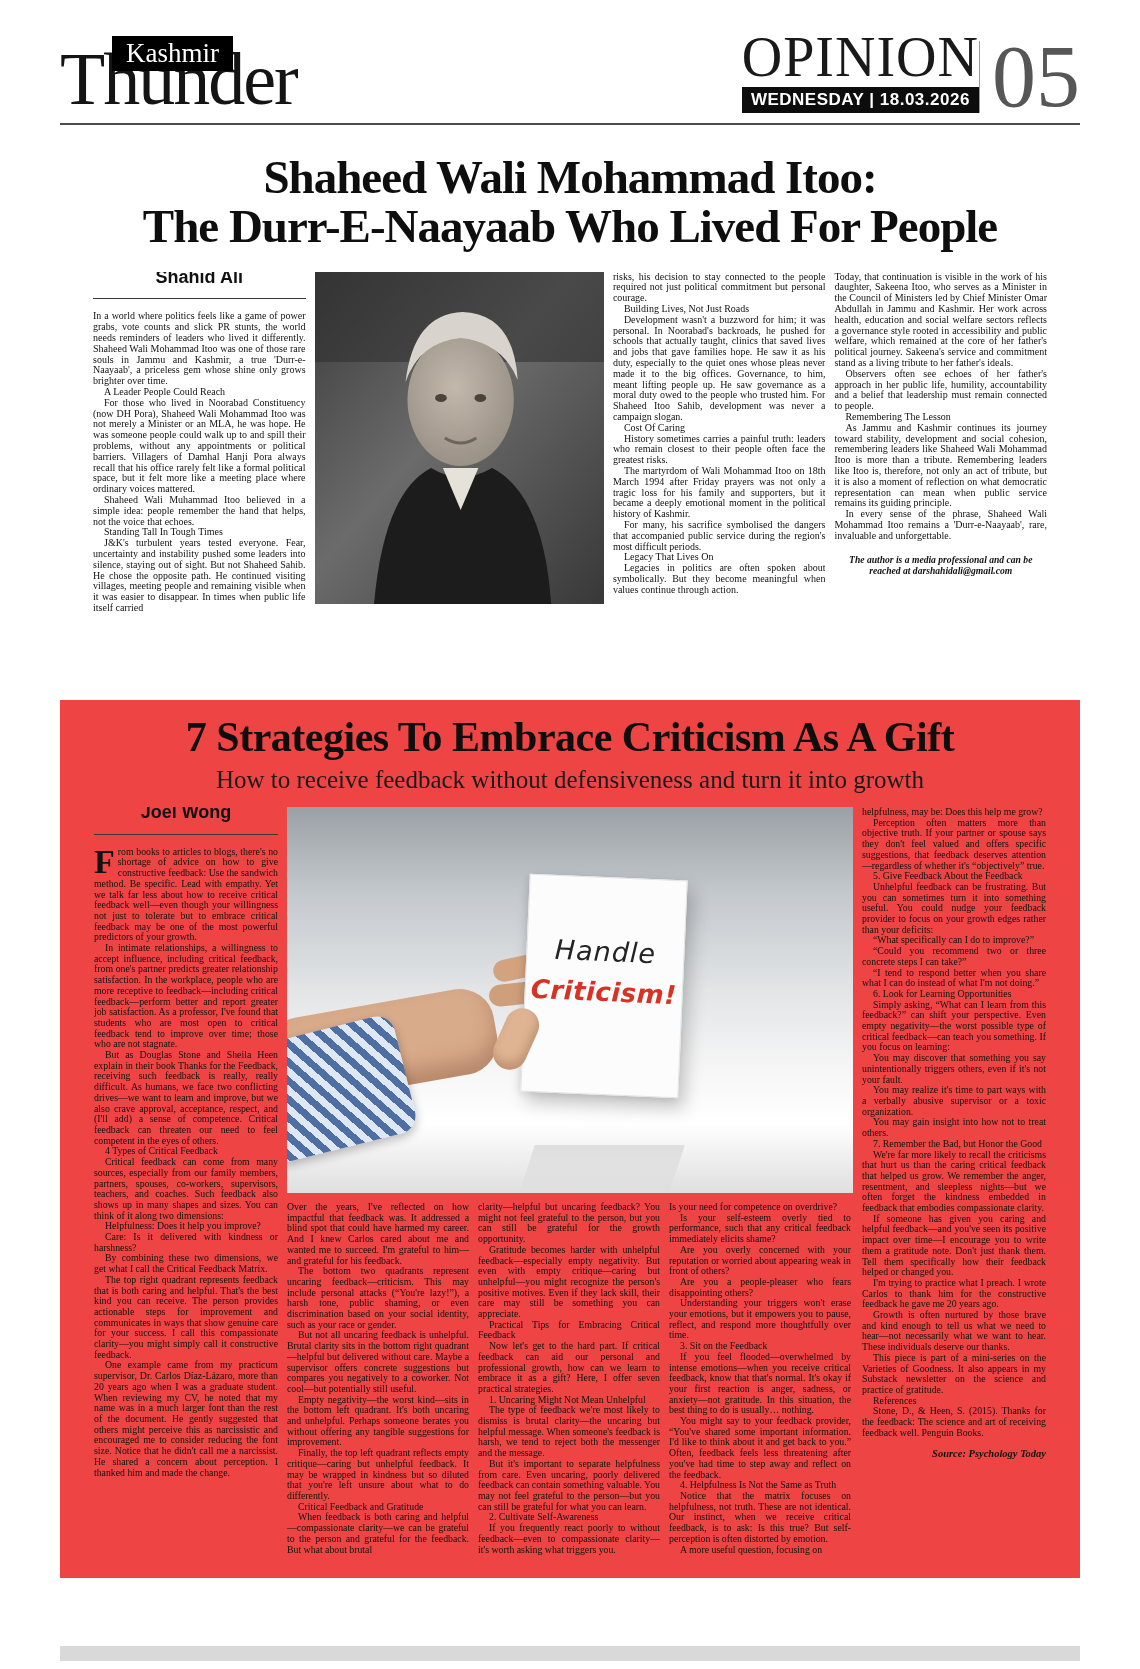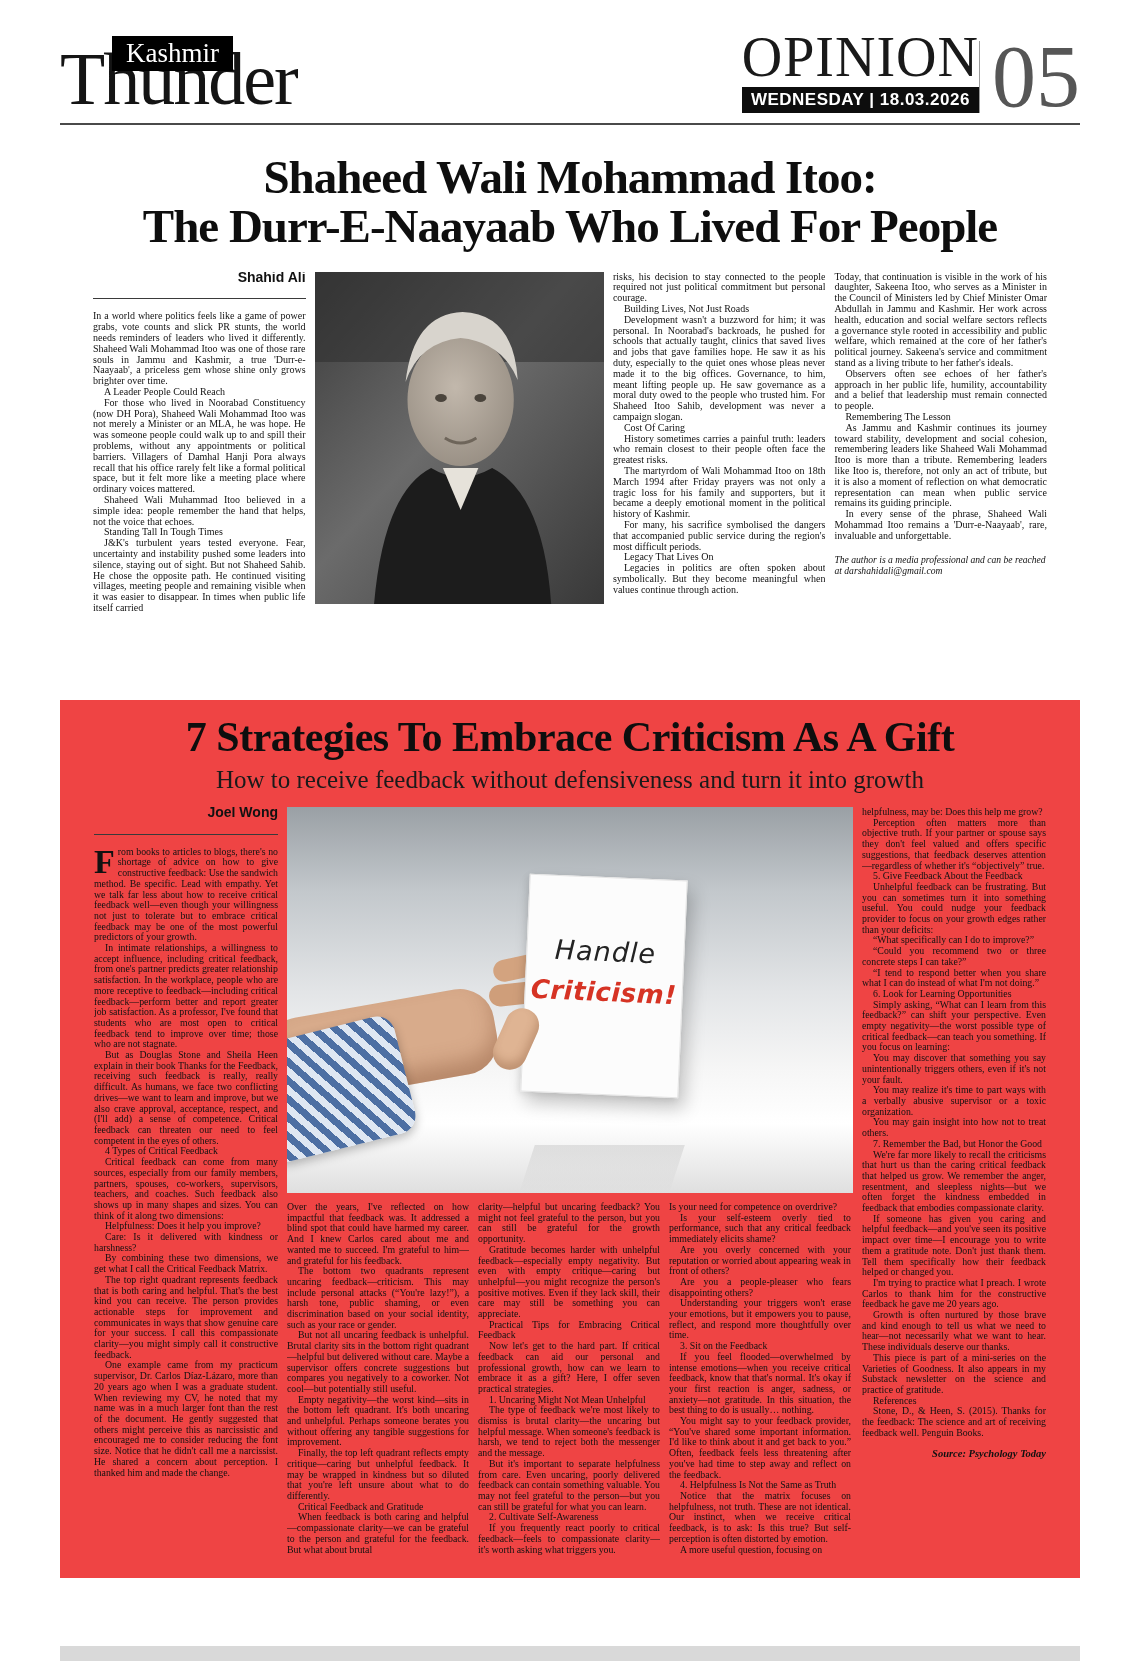--- a/index.html
+++ b/index.html
@@ -25,25 +25,25 @@
   
   .a1 { padding-top:28px; padding-bottom:58px; }
   .a1-headline { text-align:center; font-weight:bold; font-size:47px; line-height:1.05;
                  letter-spacing:-1px; color:#0e0e0e; }
   .a1-dek { text-align:center; font-size:27px; line-height:1.16; margin-top:13px; color:#1a1a1a; }
   .a1-body { width:954px; margin:20px auto 0; display:flex; gap:9px; }
   .col { text-align:justify; }
   .a1 .coltxt { font-size:10px; line-height:10.8px; }
   .a1-col { width:216px; height:340px; overflow:hidden; }
   .a1-photo-wrap { width:294px; height:332px; overflow:hidden; }
-  .byline { font-family:"Liberation Sans",sans-serif; font-weight:bold; font-size:14px;
-            border-bottom:1.5px solid #3a3a3a; padding-bottom:16px; margin-bottom:12px; text-align:right; }
+  .byline { font-family:"Liberation Sans",sans-serif; font-weight:bold; font-size:18px;
+            border-bottom:1.5px solid #3a3a3a; padding-bottom:16px; margin-bottom:12px; text-align:center; }
   .paras p { margin:0; }
   .paras p:not(:first-child) { text-indent:11px; }
-  .author-note { font-style:italic; font-weight:normal; text-align:left; font-size:9.6px;
+  .author-note { font-style:italic; font-weight:bold; text-align:center; font-size:9.6px;
                  line-height:11px; margin-top:12px; }
 
   
   .a2 { margin-top:30px; background:#ef4444; height:878px; padding:16px 34px 12px; overflow:hidden; }
   .a2-headline { text-align:center; font-weight:bold; font-size:42px; line-height:1.02;
                  letter-spacing:-0.5px; color:#0e0e0e; }
   .a2-dek { text-align:center; font-size:25px; line-height:1.1; margin-top:7px; color:#1a1a1a; }
   .a2-body { display:flex; gap:9px; margin-top:14px; }
   .a2 .coltxt { font-size:9.8px; line-height:10.7px; }
   .a2-colnarrow { width:184px; height:762px; overflow:hidden; }
@@ -227,21 +227,21 @@
           <div class="col coltxt a2-midcol">
             <div class="paras">
                 <p>clarity—helpful but uncaring feedback? You might not feel grateful to the person, but you can still be grateful for the growth opportunity.</p>
                 <p>Gratitude becomes harder with unhelpful feedback—especially empty negativity. But even with empty critique—caring but unhelpful—you might recognize the person's positive motives. Even if they lack skill, their care may still be something you can appreciate.</p>
                 <p>Practical Tips for Embracing Critical Feedback</p>
                 <p>Now let's get to the hard part. If critical feedback can aid our personal and professional growth, how can we learn to embrace it as a gift? Here, I offer seven practical strategies.</p>
                 <p>1. Uncaring Might Not Mean Unhelpful</p>
                 <p>The type of feedback we're most likely to dismiss is brutal clarity—the uncaring but helpful message. When someone's feedback is harsh, we tend to reject both the messenger and the message.</p>
                 <p>But it's important to separate helpfulness from care. Even uncaring, poorly delivered feedback can contain something valuable. You may not feel grateful to the person—but you can still be grateful for what you can learn.</p>
                 <p>2. Cultivate Self-Awareness</p>
-                <p>If you frequently react poorly to critical feedback—feels to compassionate clarity—it's worth asking what triggers you.</p>
+                <p>If you frequently react poorly to without feedback—even to compassionate clarity—it's worth asking what triggers you.</p>
               </div>
           </div>
           <div class="col coltxt a2-midcol">
             <div class="paras">
                 <p>Is your need for competence on overdrive?</p>
                 <p>Is your self-esteem overly tied to performance, such that any critical feedback immediately elicits shame?</p>
                 <p>Are you overly concerned with your reputation or worried about appearing weak in front of others?</p>
                 <p>Are you a people-pleaser who fears disappointing others?</p>
                 <p>Understanding your triggers won't erase your emotions, but it empowers you to pause, reflect, and respond more thoughtfully over time.</p>
                 <p>3. Sit on the Feedback</p>

